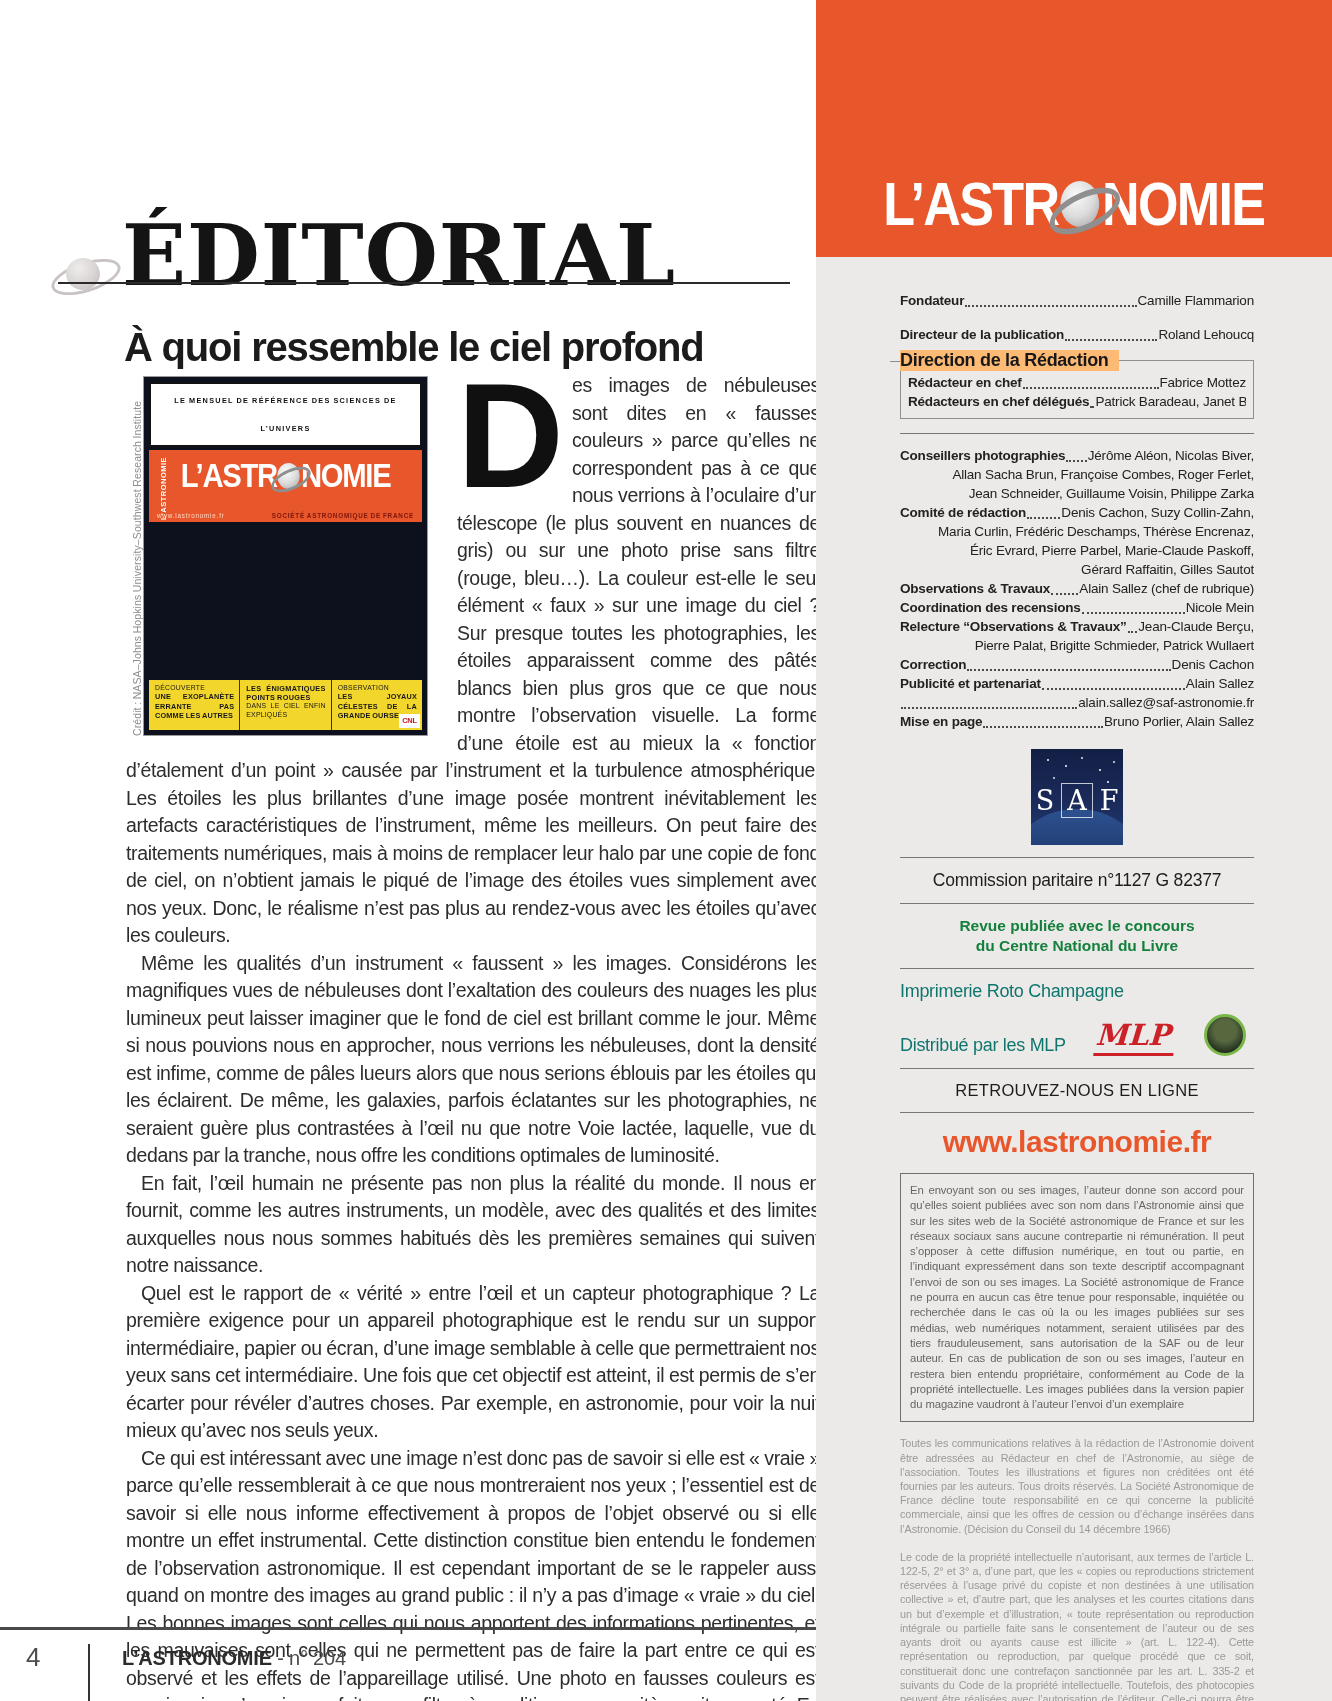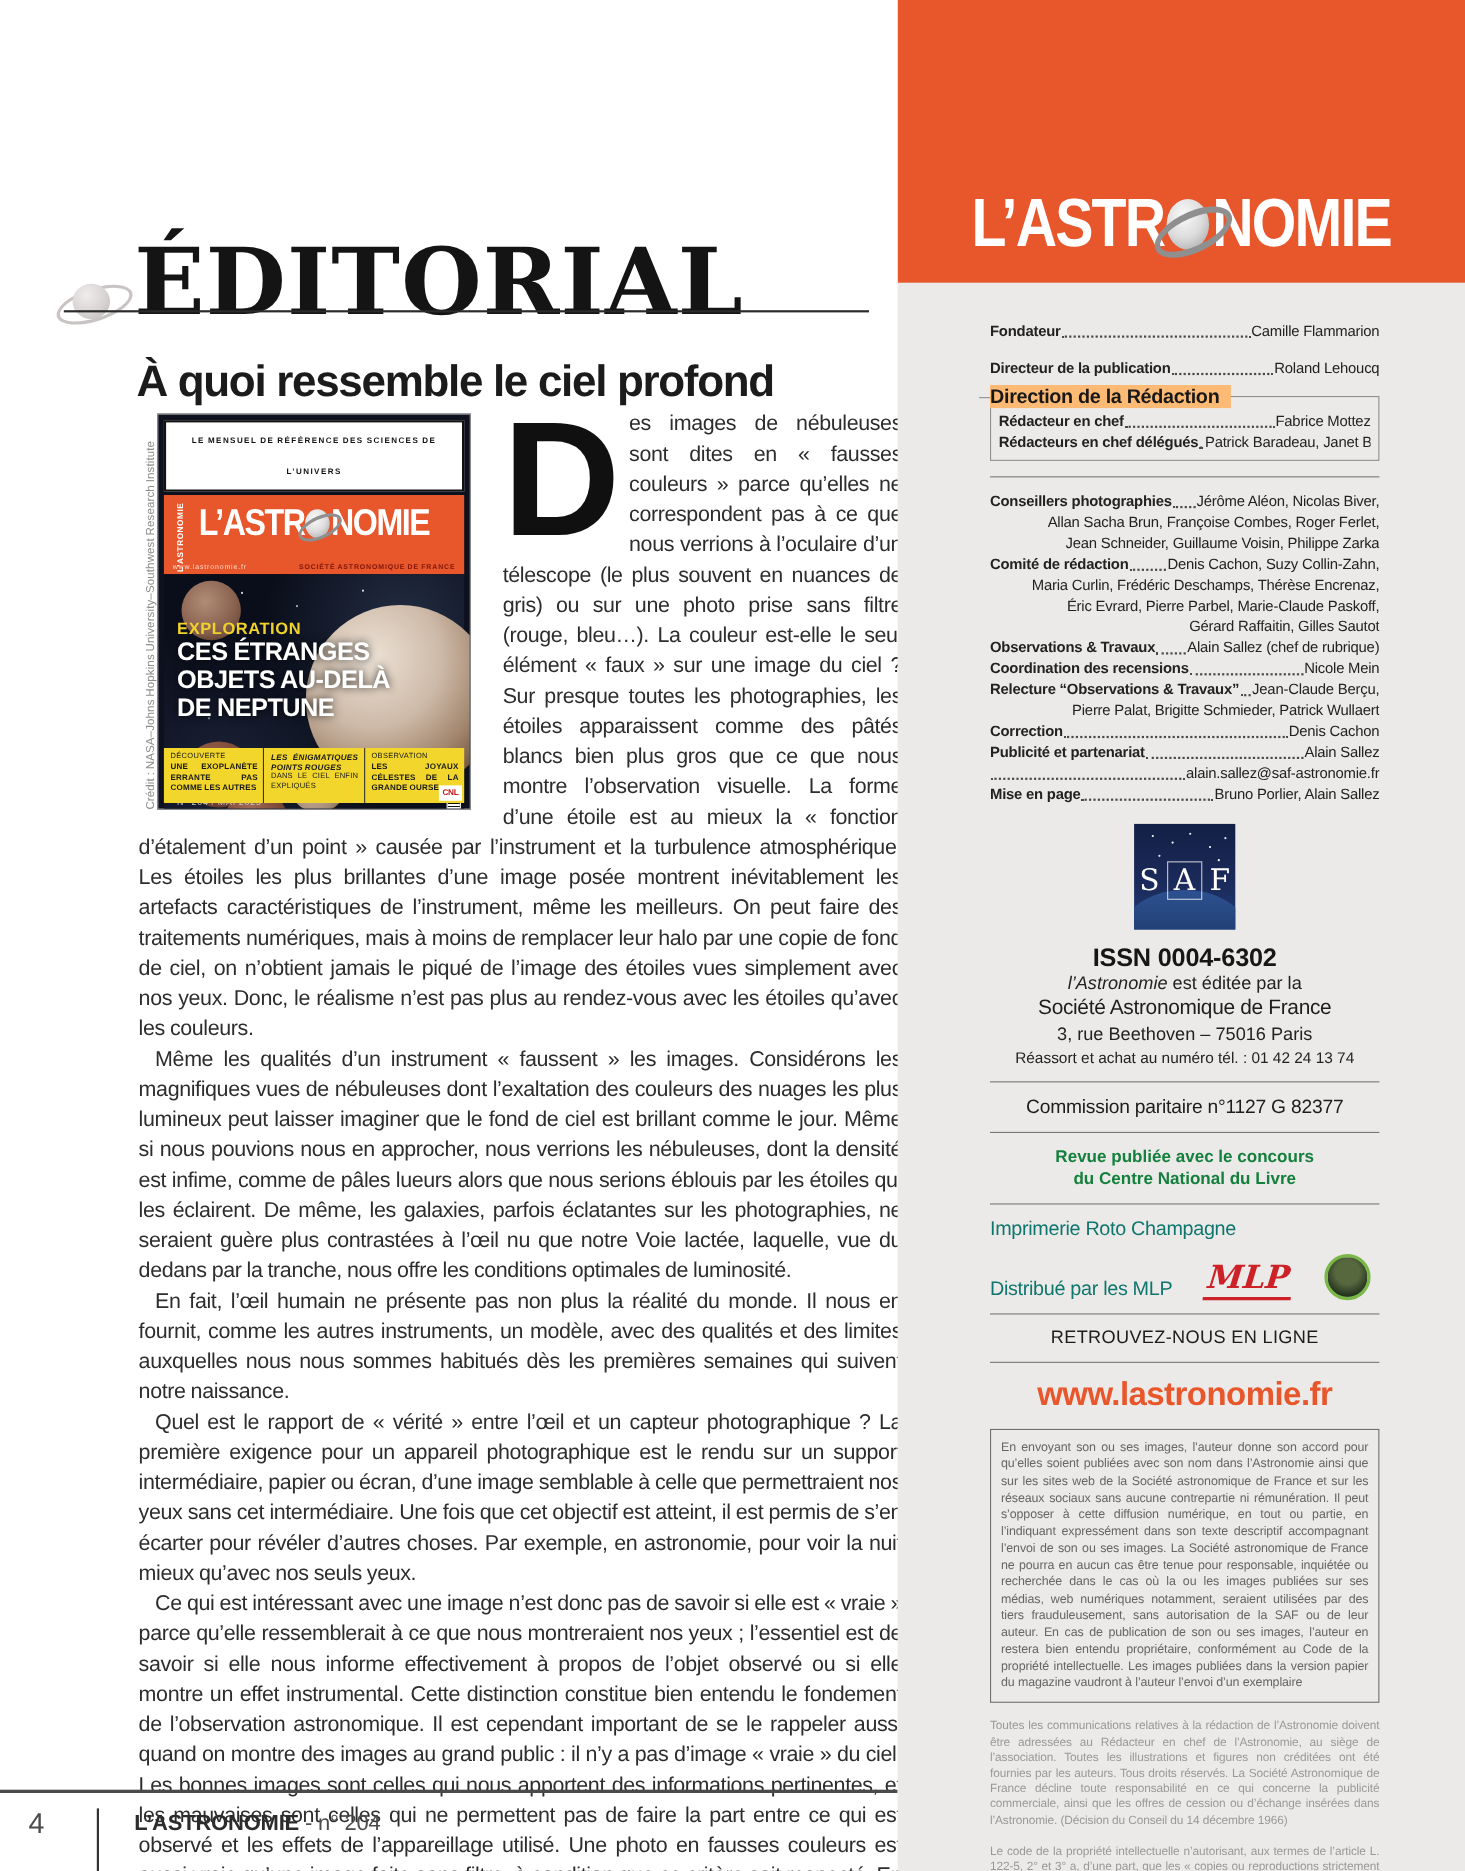--- a/index.html
+++ b/index.html
@@ -89,21 +89,21 @@
   .cov-head span{display:block;}
   .cov-issue{position:absolute;left:12px;bottom:5px;font-size:8px;color:#c6c6c6;letter-spacing:0.8px;}
   .cov-barcode{position:absolute;right:3px;bottom:4px;width:11px;height:54px;border:1px solid #fff;
     background:repeating-linear-gradient(0deg,#111 0 1px,#fff 1px 3px);}
   .cov-yellow{position:absolute;left:5px;right:5px;bottom:5px;height:50px;background:#f2d62b;display:flex;}
   .cov-t{flex:1;padding:4px 5px 2px 6px;color:#181818;line-height:1.25;}
   .cov-t + .cov-t{border-left:1px solid #333;}
   .cov-t .a{display:block;font-size:6.8px;letter-spacing:0.3px;}
   .cov-t .b{display:block;font-size:7.3px;letter-spacing:0.2px;}
   .t1 .b,.t3 .b{font-weight:bold;}
-  .t2 .a{font-weight:bold;font-size:7.3px;font-style:italic;}
+  .t2 .a{font-weight:bold;font-size:7.3px;}
   .t2 .b{font-size:6.9px;}
   .t3{position:relative;}
   .cnl{position:absolute;right:2px;bottom:2px;width:21px;height:14px;background:#fff;
     display:flex;align-items:center;justify-content:center;
     font-size:7.5px;font-weight:bold;color:#c41818;}
 
   
   .footer-rule{position:absolute;left:0;top:1627px;width:816px;border-top:3px solid #4a4a4a;}
   .page-num{position:absolute;left:26px;top:1642px;font-size:26px;color:#4c4c4c;}
   .footer-div{position:absolute;left:88px;top:1644px;width:2px;height:57px;background:#333;}
@@ -186,36 +186,20 @@
               <span class="ball"></span>
               <span class="ring"></span>
             </span>
           <span>NOMIE</span>
         </div>
         <div class="cov-orange-foot">
           <span class="cov-site">www.lastronomie.fr</span>
           <span class="cov-soc">SOCIÉTÉ ASTRONOMIQUE DE FRANCE</span>
         </div>
       </div>
-      <div class="cov-space">
-        <span class="stars"></span>
-        <span class="planet-big"></span>
-        <span class="planet-charon"></span>
-        <span class="planet-red1"></span>
-        <span class="planet-red2"></span>
-        <span class="planet-ell"></span>
-        <div class="cov-section">EXPLORATION</div>
-        <div class="cov-head">
-          <span>CES ÉTRANGES</span>
-          <span>OBJETS AU-DELÀ</span>
-          <span>DE NEPTUNE</span>
-        </div>
-        <div class="cov-issue">N° 204 / MAI 2025</div>
-        <div class="cov-barcode"></div>
-      </div>
       <div class="cov-yellow">
         <div class="cov-t t1">
           <span class="a">DÉCOUVERTE</span>
           <span class="b">UNE EXOPLANÈTE ERRANTE PAS COMME LES AUTRES</span>
         </div>
         <div class="cov-t t2">
           <span class="a">LES ÉNIGMATIQUES POINTS ROUGES</span>
           <span class="b">DANS LE CIEL ENFIN EXPLIQUÉS</span>
         </div>
         <div class="cov-t t3">
@@ -339,29 +323,20 @@
     <div class="saf-logo">
       <span class="saf-stars"></span>
       <span class="saf-horizon"></span>
       <span class="saf-letters">
         <span>S</span>
           <span class="mid">A</span>
           <span>F</span>
       </span>
     </div>
 
-    <div class="sb-center">
-      <div class="issn">ISSN 0004-6302</div>
-      <div class="pub-line">
-        <span class="it">l’Astronomie</span><span> est éditée par la</span>
-      </div>
-      <div class="soc-line">Société Astronomique de France</div>
-      <div class="addr-line">3, rue Beethoven – 75016 Paris</div>
-      <div class="reassort">Réassort et achat au numéro tél. : 01 42 24 13 74</div>
-    </div>
 
     <div class="sb-rule"></div>
     <div class="commission">Commission paritaire n°1127 G 82377</div>
     <div class="sb-rule"></div>
     <div class="cnl-notice">
       <div>Revue publiée avec le concours</div>
       <div>du Centre National du Livre</div>
     </div>
     <div class="sb-rule"></div>
 

